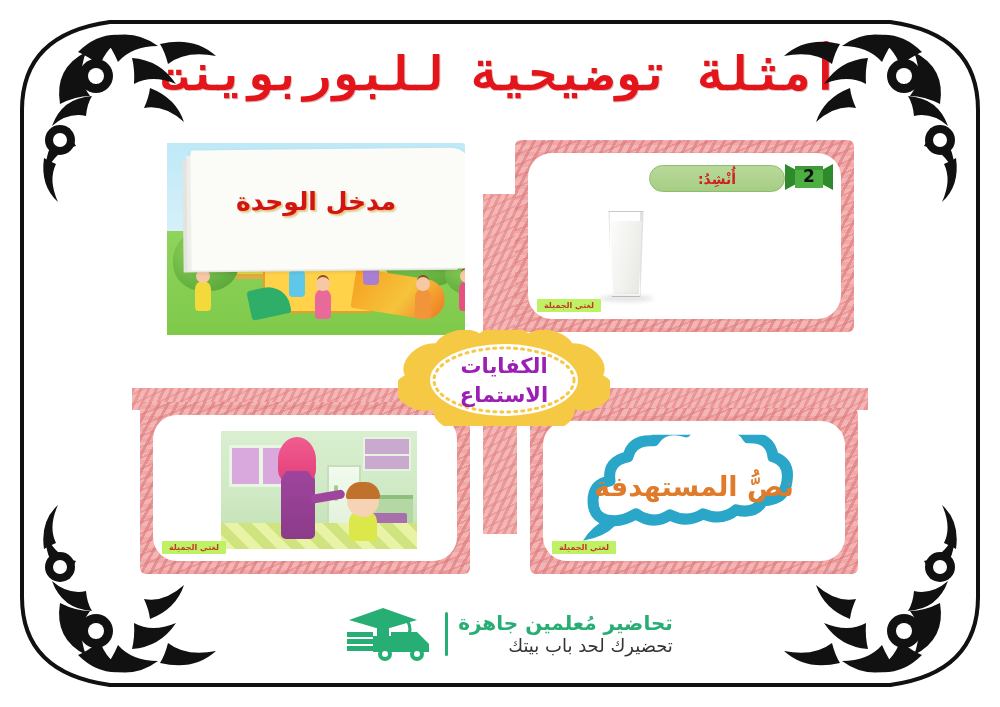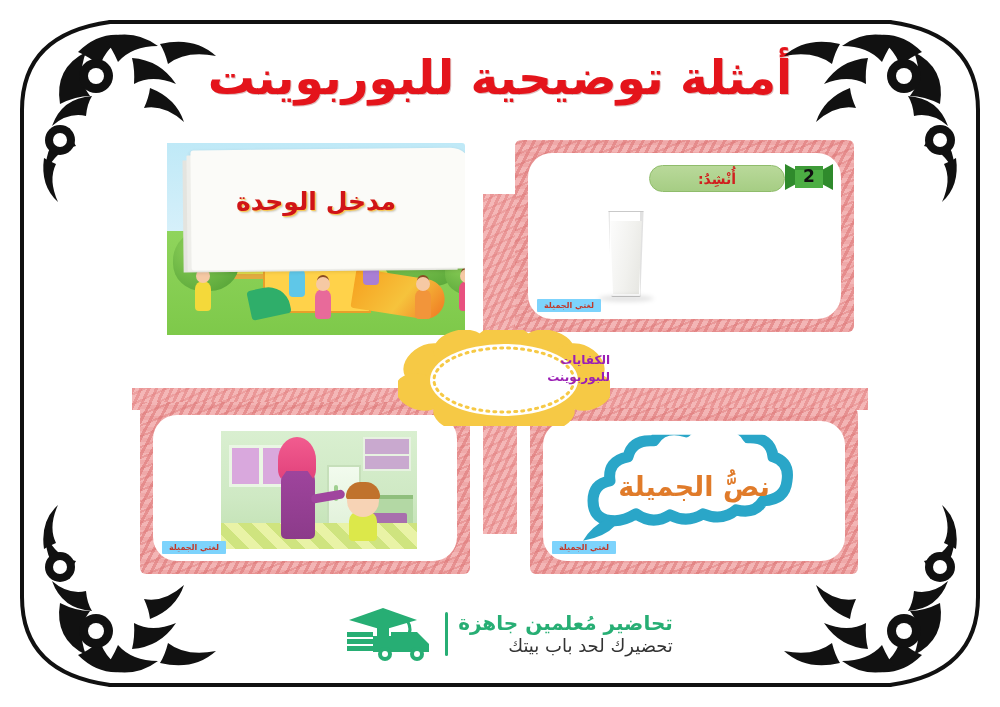--- a/index.html
+++ b/index.html
@@ -31,20 +31,21 @@
   }
 
   
   .title-wrap {
     position: absolute;
     top: 52px;
     left: 0;
     width: 1000px;
     text-align: center;
     z-index: 20;
+    font-family: Liberation Mono, monospace;
   }
   .title {
     font-size: 47px;
     font-weight: 700;
     color: #e4141b;
     letter-spacing: -0.5px;
     line-height: 1.1;
     text-shadow: 1px 1px 0 rgba(120,0,0,0.25);
     direction: rtl;
   }
@@ -431,41 +432,41 @@
     color: #e07b2a;
     z-index: 5;
     direction: rtl;
   }
 
   
   .tag {
     position: absolute;
     left: 9px; bottom: 7px;
     padding: 2px 7px;
-    background: #7dd3fc;
+    background: #bef264;
     font-size: 8px;
     font-weight: 700;
     color: #c0392b;
     border-radius: 1px;
     direction: rtl;
     letter-spacing: .2px;
   }
 
   
   .flower {
     position: absolute;
     left: 398px; top: 330px;
     width: 212px; height: 96px;
     z-index: 30;
   }
   .flower-text {
     position: absolute;
     left: 0; right: 0; top: 22px;
-    text-align: right;
-    font-size: 12px;
+    text-align: center;
+    font-size: 21px;
     font-weight: 700;
     color: #9b1fb5;
     line-height: 1.38;
     z-index: 6;
     direction: rtl;
   }
 
   
   .logo {
     position: absolute;
@@ -682,21 +683,21 @@
                        q17 5 14 24
                        q-2 19 -24 20
                        q-8 14 -27 9
                        q-14 12 -33 4
                        q-16 10 -33 1
                        q-17 11 -34 -1
                        q-12 7 -21 7 z"></path>
             </g>
             <path d="M38 84 q-16 8 -24 22 q22 -4 32 -15z" fill="#2aa6c8"></path>
           </svg>
-          <div class="cloud-text">نصُّ الجميلة</div>
+          <div class="cloud-text">نصُّ المستهدفة</div>
         </div>
         <div class="tag">لغتي الجميلة</div>
       </div>
     </div>
 
   </div>
 
   <div class="flower">
     <svg viewBox="0 0 212 96" width="212" height="96">
       <g fill="#f6c945">
@@ -709,21 +710,21 @@
         <ellipse cx="190" cy="62" rx="25" ry="18" transform="rotate(-18 190 62)"></ellipse>
         <ellipse cx="150" cy="84" rx="27" ry="17" transform="rotate(-10 150 84)"></ellipse>
         <ellipse cx="106" cy="90" rx="28" ry="16"></ellipse>
         <ellipse cx="62" cy="84" rx="27" ry="17" transform="rotate(10 62 84)"></ellipse>
       </g>
       <ellipse cx="106" cy="50" rx="74" ry="36" fill="#ffffff"></ellipse>
       <ellipse cx="106" cy="50" rx="70" ry="32" fill="none" stroke="#f6c945" stroke-width="3" stroke-dasharray="2 5" stroke-linecap="round"></ellipse>
     </svg>
     <div class="flower-text">
       <div>الكفايات</div>
-      <div>للبوربوينت</div>
+      <div>الاستماع</div>
     </div>
   </div>
 
   <div class="logo">
     <div class="logo-text">
       <div class="logo-line1">تحاضير مُعلمين جاهزة</div>
       <div class="logo-line2">تحضيرك لحد باب بيتك</div>
     </div>
     <div class="logo-divider"></div>
     <svg width="92" height="56" viewBox="0 0 92 56">

